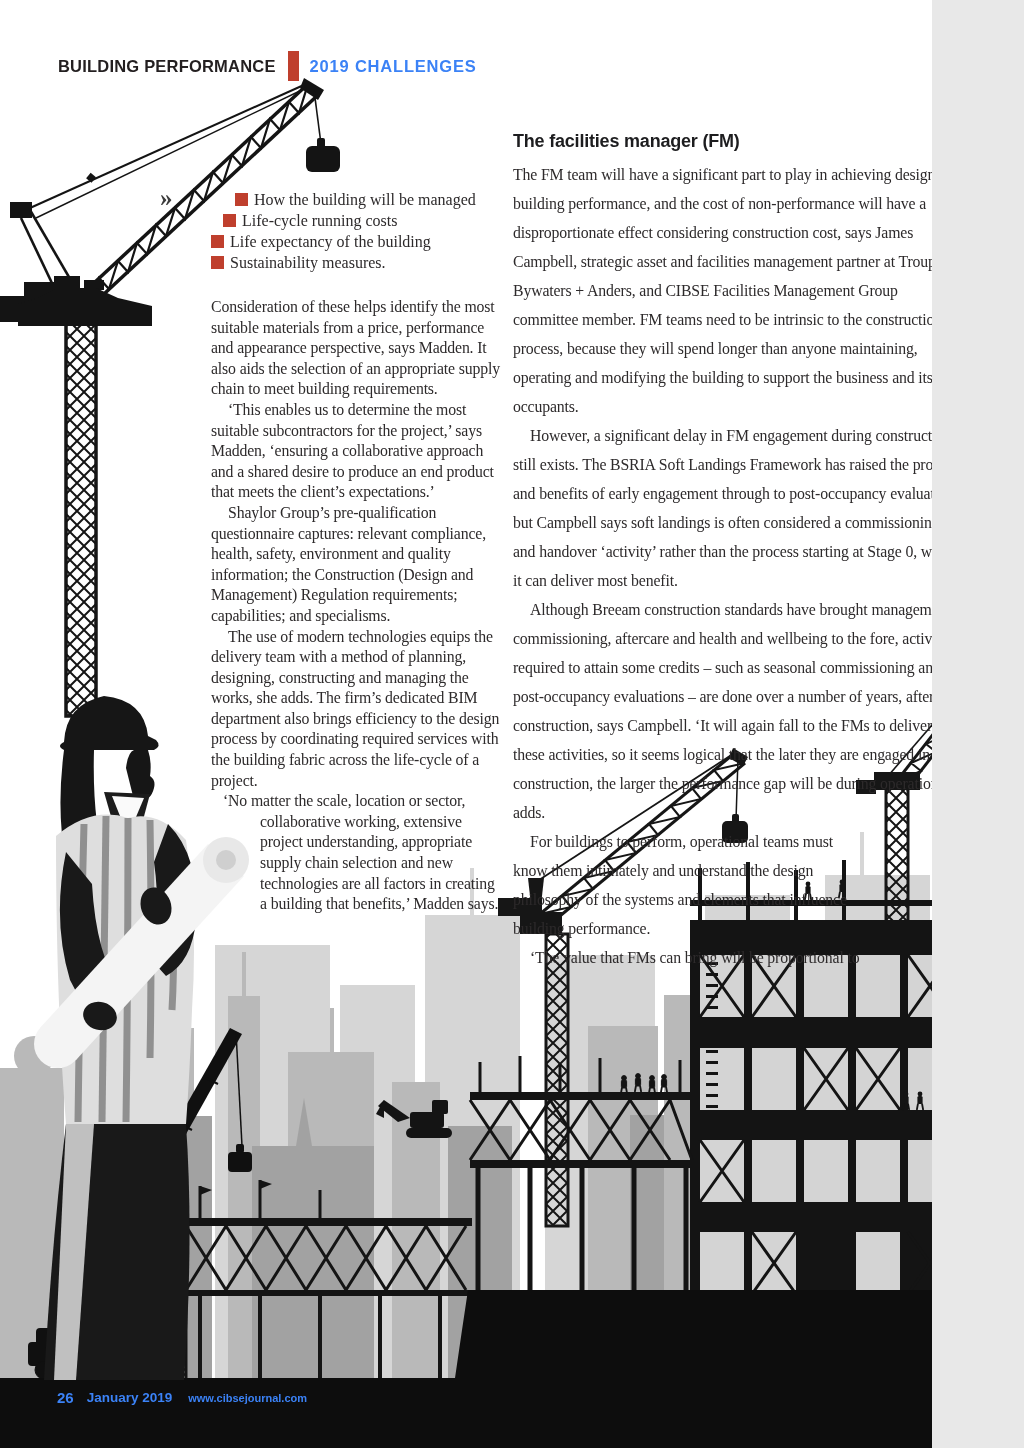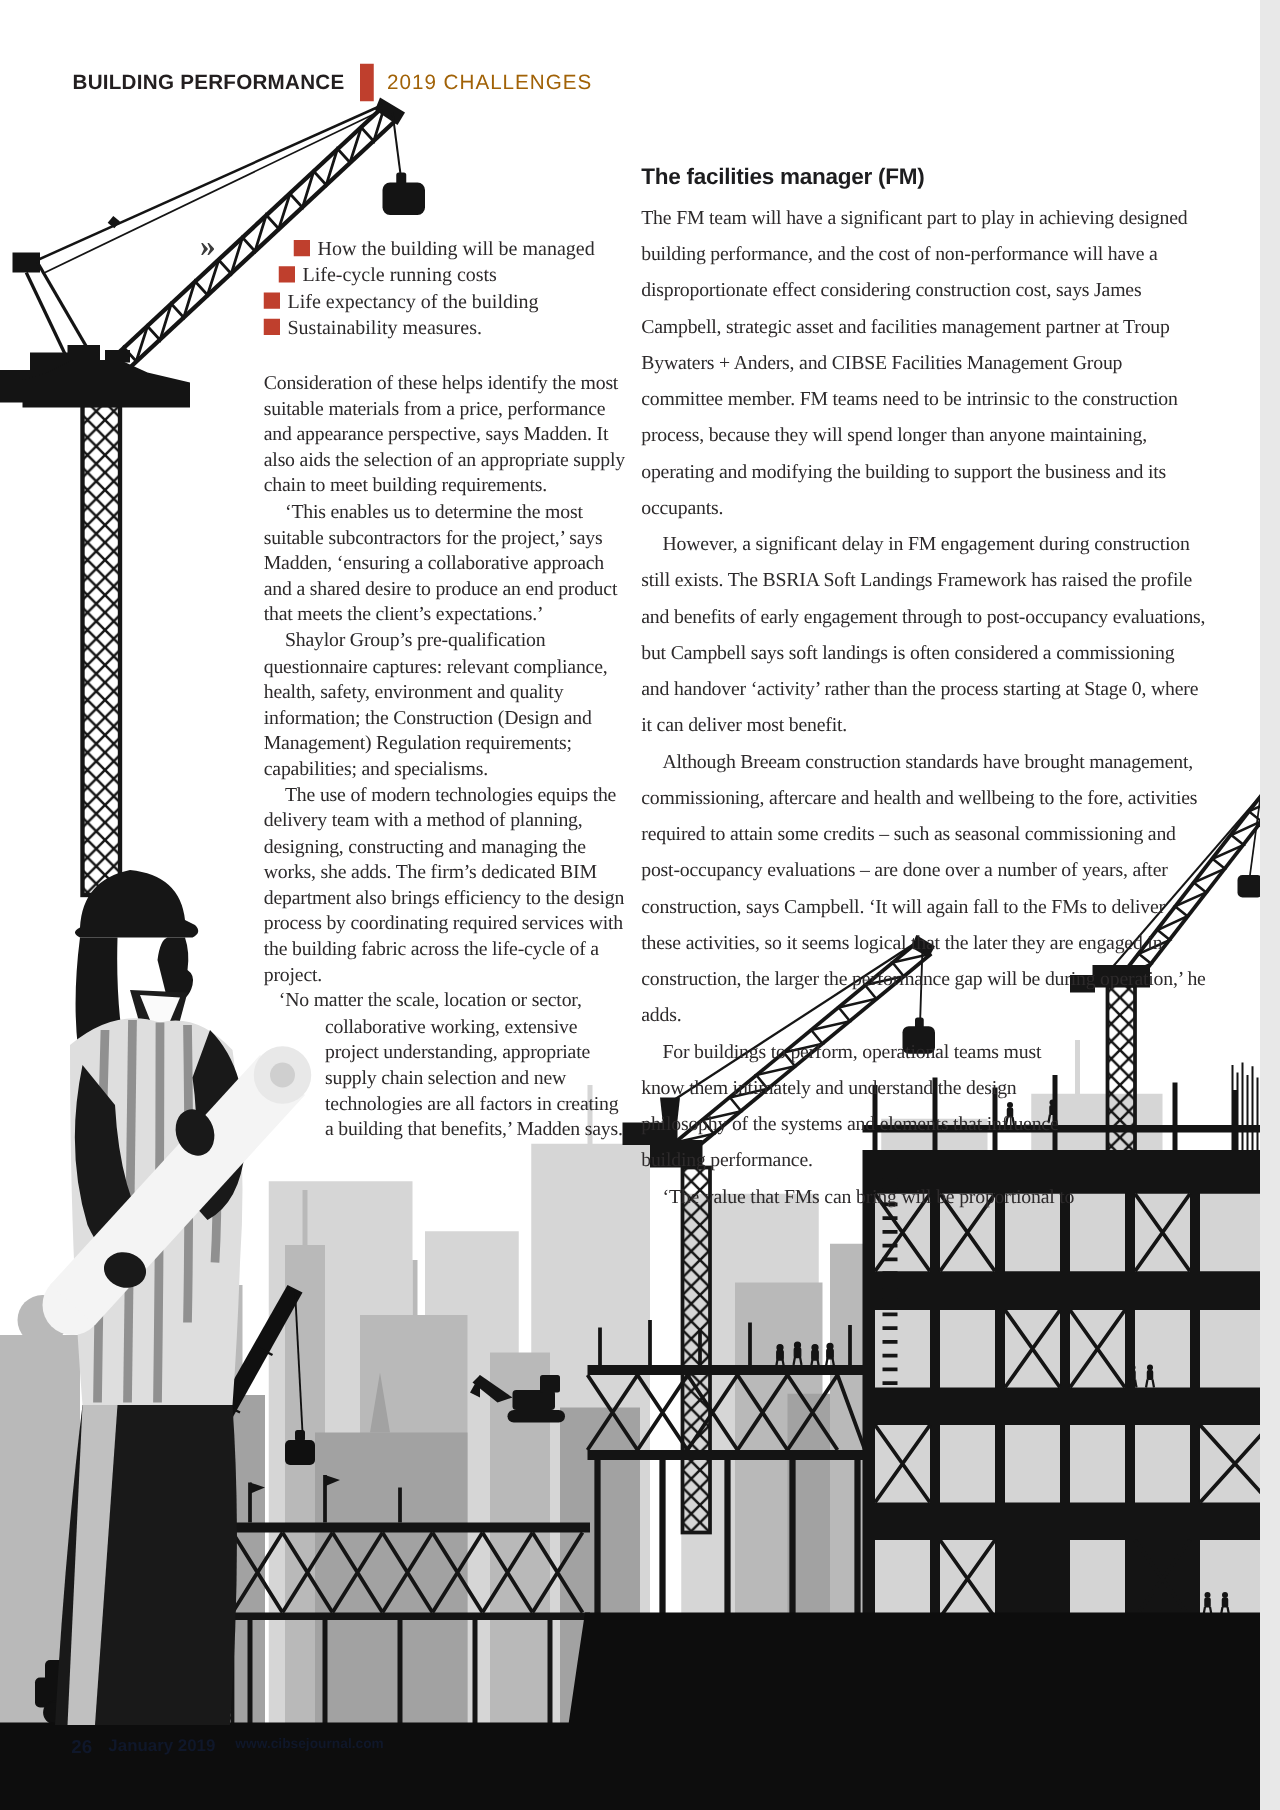--- a/index.html
+++ b/index.html
@@ -1,26 +1,26 @@
 <!DOCTYPE html>
 <html><head>
 <meta charset="utf-8">
 <style>
   html,body{margin:0;padding:0;background:#e8e8e8;}
-  .page{position:relative;width:1008px;height:1448px;background:#ffffff;overflow:hidden;
+  .page{position:relative;width:932px;height:1448px;background:#ffffff;overflow:hidden;
         font-family:"Liberation Serif","DejaVu Serif",serif;color:#2d2a2b;}
   .illu{position:absolute;left:0;top:0;width:1024px;height:1448px;z-index:0;}
   .txt{position:absolute;z-index:2;}
 
   
   .kicker{left:58px;top:50px;display:flex;align-items:center;height:32px;
           font-family:"Liberation Sans","DejaVu Sans",sans-serif;}
   .kicker .section{font-weight:bold;font-size:16.5px;letter-spacing:.2px;color:#231f20;}
   .kicker .bar{width:11px;height:30px;background:#bf3f2d;margin:0 11px 0 12px;}
-  .kicker .edition{font-size:16.5px;font-weight:400;color:#a16207;letter-spacing:.8px;}
+  .kicker .edition{font-size:16.5px;font-weight:700;color:#3b82f6;letter-spacing:.8px;}
 
   
   .bullets{left:160px;top:189px;font-size:16px;line-height:21px;}
   .marker{position:absolute;left:0;top:-2px;font-size:25px;color:#3c3c3c;font-weight:bold;}
   .blist{margin-left:51px;}
   .bitem{white-space:nowrap;}
   .bitem .sq{display:inline-block;width:13px;height:13px;background:#bf3f2d;
              margin-right:6px;vertical-align:-1px;}
   .ind0{padding-left:24px;}.ind1{padding-left:12px;}.ind2{padding-left:0;}.ind3{padding-left:0;}
 
@@ -28,21 +28,21 @@
   .colL{left:211px;top:297px;width:292px;font-size:15.8px;line-height:20.6px;letter-spacing:-.15px;}
   .colR-head{left:513px;top:131px;font-family:"Liberation Sans","DejaVu Sans",sans-serif;
              font-weight:bold;font-size:18px;color:#1d1d1f;letter-spacing:-.2px;}
   .colR{left:513px;top:160px;width:452px;font-size:15.8px;line-height:29px;letter-spacing:-.15px;}
   .colL p,.colR p{margin:0;text-indent:17px;}
   .colL p.flush,.colR p.flush{text-indent:0;}
   .colL p.wrapround{padding-left:49px;text-indent:-37px;}
   .colR p.narrow{max-width:352px;}
 
   
-  .footer{left:57px;top:1389px;display:flex;align-items:flex-start;color:#0f172a;
+  .footer{left:57px;top:1389px;display:flex;align-items:center;color:#3b82f6;
           font-family:"Liberation Sans","DejaVu Sans",sans-serif;}
   .footer .pg{font-size:15px;font-weight:bold;margin-right:13px;}
   .footer .iss{font-size:13.5px;font-weight:bold;margin-right:16px;}
   .footer .url{font-size:11px;font-weight:bold;}
 </style>
 </head>
 <body>
 
 <div class="page">
 

